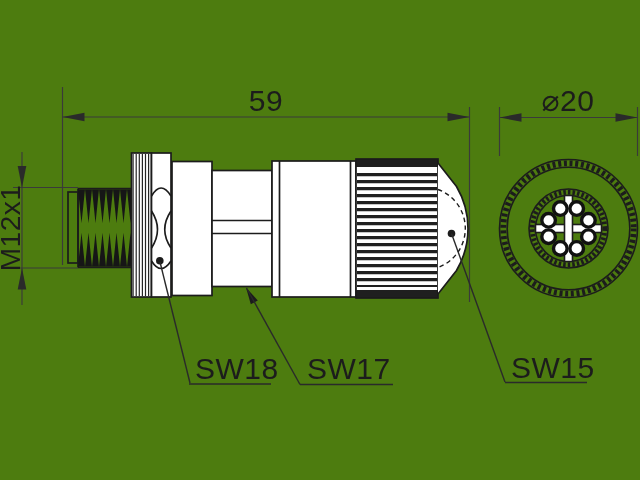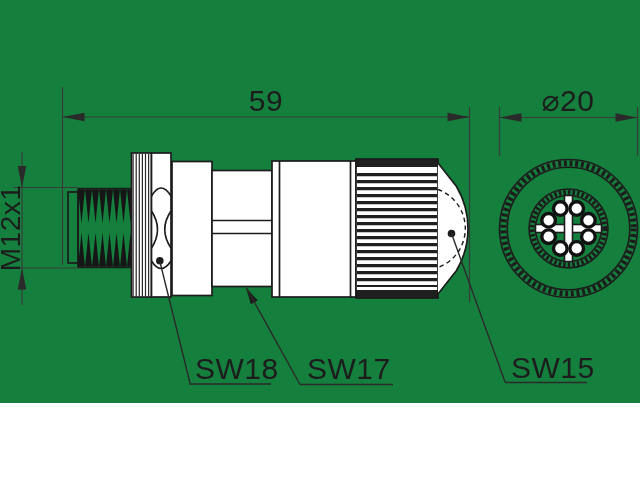--- a/index.html
+++ b/index.html
@@ -1,18 +1,18 @@
 <!DOCTYPE html>
 <html><head>
 <meta charset="utf-8">
 <style>
   html,body{margin:0;padding:0;}
   body{width:640px;height:480px;background:#ffffff;overflow:hidden;
        font-family:"Liberation Sans", sans-serif;}
-  .canvas{position:relative;width:640px;height:403px;background:#15803d;}
+  .canvas{position:relative;width:640px;height:480px;background:#4d7c0f;}
   svg{display:block;}
   text{font-family:"Liberation Sans","DejaVu Sans",sans-serif;
        fill:#1c1c1c;font-size:30px;letter-spacing:0.5px;}
 </style>
 </head>
 <body>
 
 <div class="canvas">
 <svg width="640" height="480" viewBox="0 0 640 480">
 

